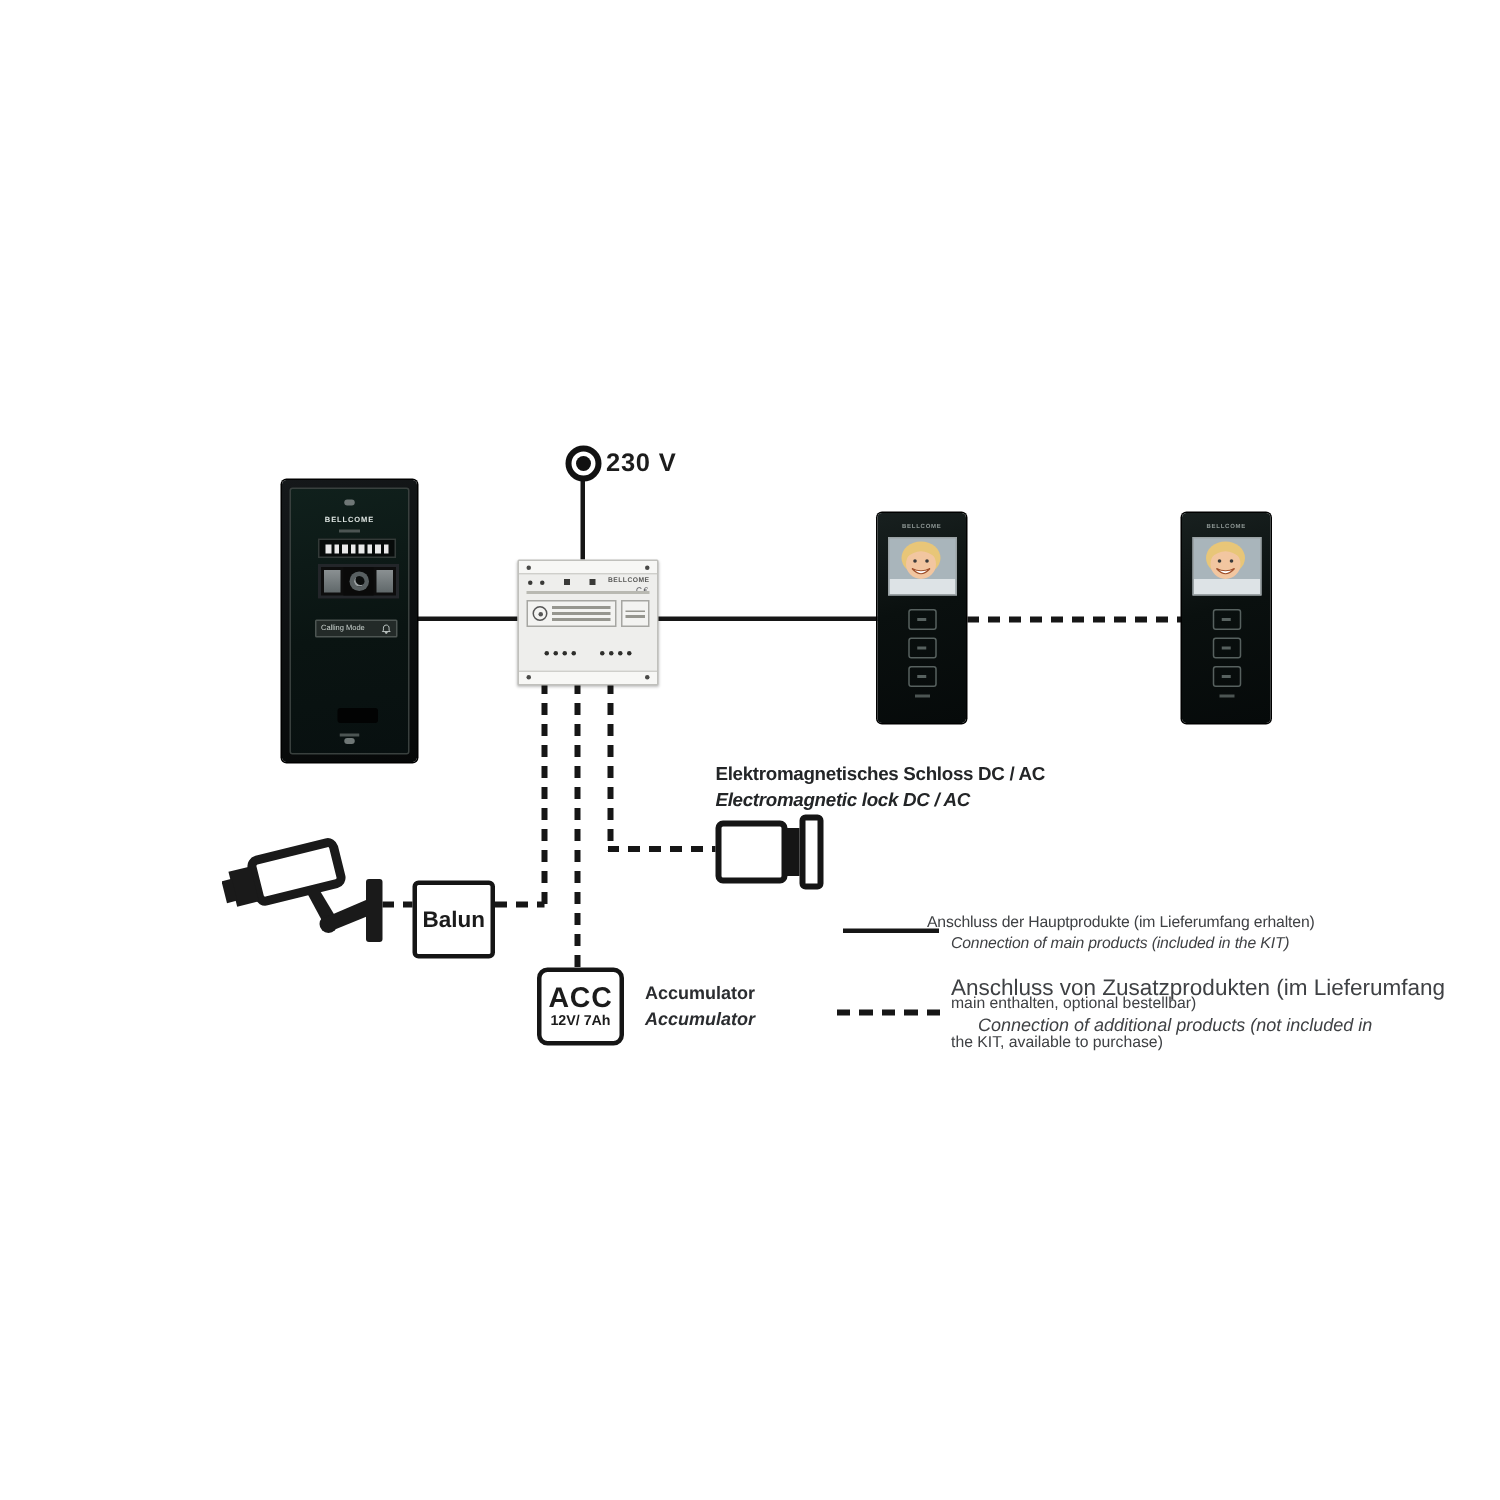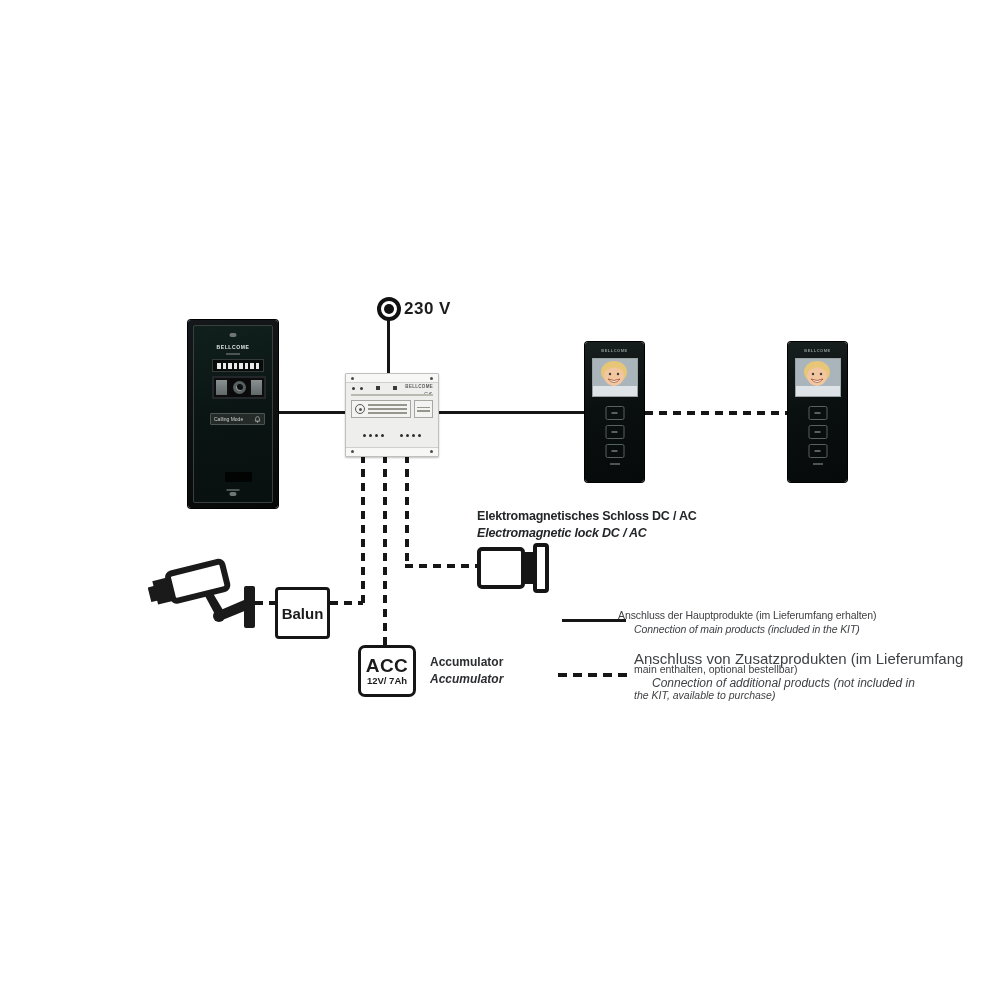--- a/index.html
+++ b/index.html
@@ -96,21 +96,21 @@
 
   
   #legend-line-main{left:562px;top:619px;width:64px;height:3px;background:#161616;}
   #legend-main-de{left:618px;top:609px;font-size:10.5px;color:#3f4144;letter-spacing:-.1px;}
   #legend-main-en{left:634px;top:623px;font-size:10.5px;font-style:italic;color:#3f4144;letter-spacing:-.1px;}
   #legend-line-add{left:558px;top:673px;width:74px;height:4px;
                    background:repeating-linear-gradient(90deg,#161616 0 9px,transparent 9px 15px);}
   #legend-add-de1{left:634px;top:650px;font-size:15px;color:#3f4144;}
   #legend-add-de2{left:634px;top:663px;font-size:10.5px;color:#3f4144;}
   #legend-add-en1{left:652px;top:676px;font-size:12px;font-style:italic;color:#3f4144;}
-  #legend-add-en2{left:634px;top:689px;font-size:10.5px;font-style:italic;color:#3f4144;text-align:center;}
+  #legend-add-en2{left:634px;top:689px;font-size:10.5px;color:#3f4144;text-align:center;}
 
   #camera-svg{left:148px;top:550px;}
 </style>
 </head>
 <body>
 
 <div class="canvas">
 
   <div class="line-v" style="left:387px;top:315px;height:58px;"></div>
   <div class="line-h" style="left:278px;top:411px;width:67px;"></div>

